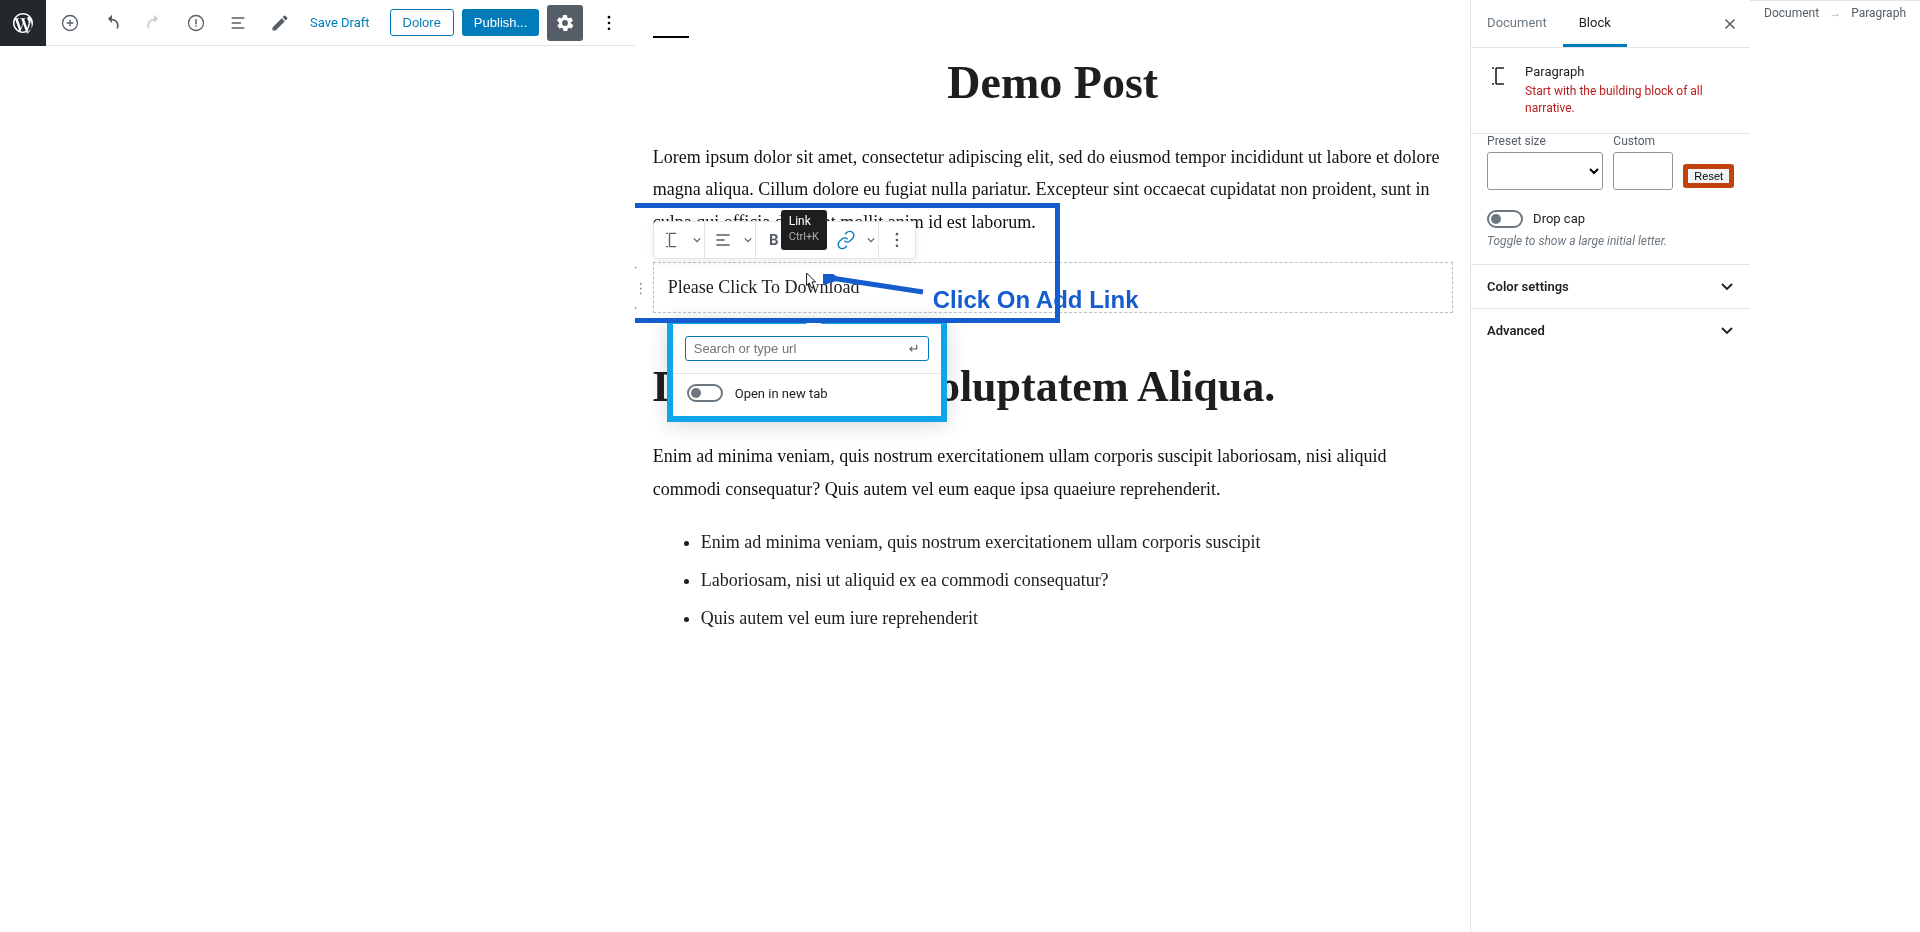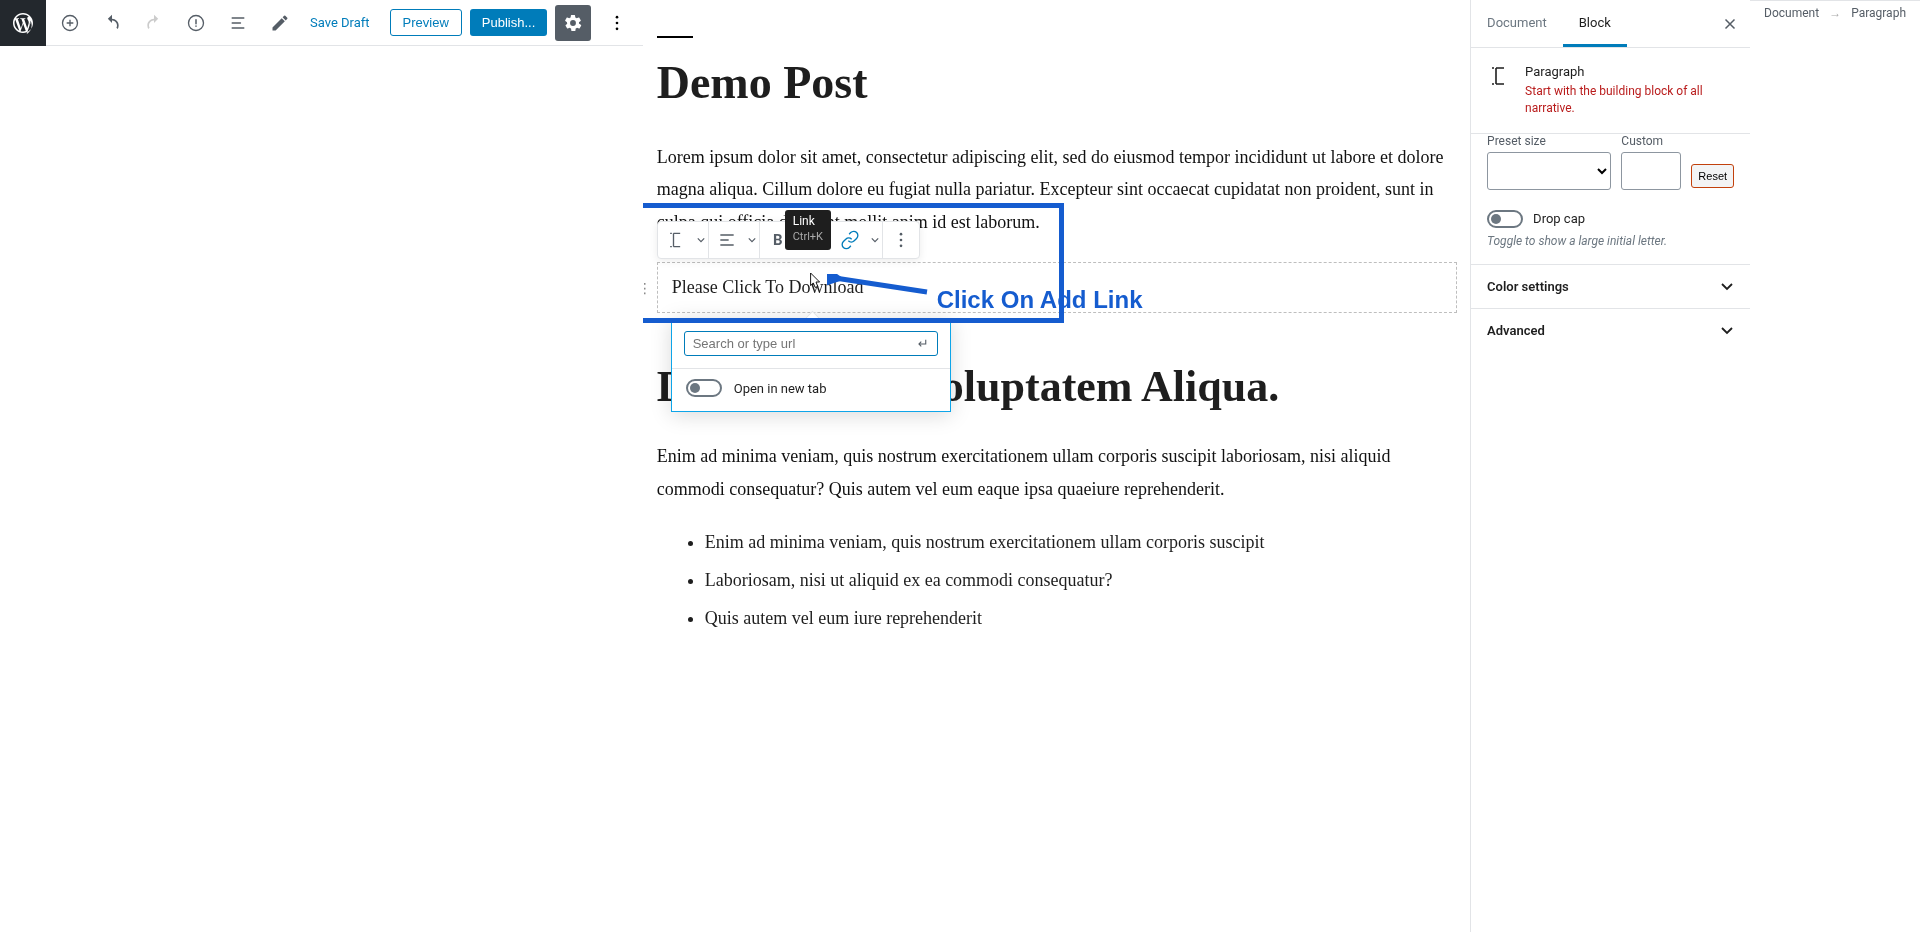--- a/index.html
+++ b/index.html
@@ -23,21 +23,21 @@
 .more-vert { width: 36px; height: 36px; display: flex; align-items: center; justify-content: center; cursor: pointer; color: #555d66; }
 
 
 .body { flex: 1; display: flex; overflow: hidden; }
 .editor-area { flex: 1; overflow-y: scroll; position: relative; }
 .editor-area::-webkit-scrollbar { width: 14px; }
 .editor-area::-webkit-scrollbar-track { background: #f1f1f1; }
 .editor-area::-webkit-scrollbar-thumb { background: #c1c1c1; border-radius: 2px; }
 .editor-content { max-width: 800px; margin: 0 auto; padding: 36px 0 60px; position: relative; }
 .title-hr { width: 36px; border: none; border-top: 2px solid #000; margin-bottom: 18px; }
-.post-title { font-size: 46px; font-weight: 700; font-family: Georgia, serif; margin-bottom: 32px; }
+.post-title { font-size: 46px; font-weight: 700; font-family: Georgia, serif; margin-bottom: 32px; text-align: center; }
 .para { font-family: Georgia, serif; font-size: 18px; line-height: 1.8; color: #111; margin-bottom: 0; }
 .h2 { font-family: Georgia, serif; font-size: 44px; font-weight: 700; margin: 48px 0 28px; }
 .ul { font-family: Georgia, serif; font-size: 18px; line-height: 1.9; padding-left: 48px; margin-top: 20px; }
 .ul li { margin-bottom: 4px; }
 
 
 .block-wrap { position: relative; margin-top: 24px; }
 .block-toolbar { position: absolute; top: -41px; left: 0; display: flex; background: #fff; border: 1px solid #e2e4e7; border-radius: 4px; box-shadow: 0 2px 8px rgba(0,0,0,0.08); z-index: 30; }
 .block-toolbar .grp { display: flex; border-right: 1px solid #e2e4e7; }
 .block-toolbar .grp:last-child { border-right: none; }
@@ -49,21 +49,21 @@
 .selected-block { border: 1px dashed rgba(0,0,0,.25); padding: 14px 14px; font-family: Georgia, serif; font-size: 18px; background: #fff; position: relative; }
 .block-handles-left { position: absolute; left: -34px; top: 0; bottom: 0; width: 30px; display: flex; flex-direction: column; align-items: center; justify-content: center; gap: 6px; color: #888; }
 .block-handles-left svg { width: 18px; height: 18px; fill: currentColor; }
 .drag-handle { font-size: 14px; color: #888; cursor: grab; }
 
 
 .tooltip { position: absolute; top: -52px; left: 128px; background: #1e1e1e; color: #fff; padding: 4px 8px 6px; border-radius: 3px; font-size: 12px; text-align: left; line-height: 1.3; z-index: 50; }
 .tooltip .shortcut { color: #aaa; font-size: 11px; }
 
 
-.link-popover { position: absolute; left: 14px; top: 110%; width: 280px; background: #fff; border: 1px solid #0ea5e9; box-shadow: 0 3px 20px rgba(0,0,0,0.15); z-index: 40; }
+.link-popover { position: absolute; left: 14px; top: 110%; width: 280px; background: #fff; border: 6px solid #0ea5e9; box-shadow: 0 3px 20px rgba(0,0,0,0.15); z-index: 40; }
 .link-popover::before { content: ""; position: absolute; top: -6px; left: 135px; width: 10px; height: 10px; background: #fff; border-left: 1px solid #e2e4e7; border-top: 1px solid #e2e4e7; transform: rotate(45deg); }
 .url-row { padding: 12px; }
 .url-input-wrap { display: flex; align-items: center; border: 1px solid #007cba; border-radius: 3px; padding: 4px 8px; }
 .url-input-wrap input { flex: 1; border: none; outline: none; font-size: 13px; color: #555; }
 .url-submit { color: #555d66; cursor: pointer; }
 .newtab-row { display: flex; align-items: center; gap: 12px; padding: 10px 14px 14px; border-top: 1px solid #e2e4e7; }
 .toggle { width: 36px; height: 18px; border: 2px solid #6c7781; border-radius: 10px; position: relative; cursor: pointer; }
 .toggle::after { content: ""; width: 10px; height: 10px; background: #6c7781; border-radius: 50%; position: absolute; top: 2px; left: 2px; }
 
 
@@ -85,21 +85,21 @@
 .sb-block-info .nm { font-size: 13px; color: #1e1e1e; margin-bottom: 4px; }
 .sb-block-info .desc { font-size: 12px; color: #b91c1c; line-height: 1.4; }
 .sb-panel { border-top: 1px solid #e2e4e7; }
 .sb-panel-head { display: flex; align-items: center; justify-content: space-between; padding: 14px 16px; cursor: pointer; font-weight: 600; font-size: 13px; }
 .sb-panel-body { padding: 0 16px 16px; }
 .size-row { display: flex; gap: 10px; align-items: center; }
 .size-col { display: flex; flex-direction: column; gap: 4px; flex: 1; }
 .size-col.sm { flex: 0 0 60px; }
 .size-col label { font-size: 12px; color: #555d66; }
 .select, .num-input { height: 38px; border: 1px solid #8d96a0; border-radius: 3px; padding: 16px 6px; font-size: 13px; background: #fff; width: 100%; }
-.reset-btn { height: 24px; border: 1px solid #c2410c; background: #f3f4f5; border-radius: 3px; font-size: 11px; padding: 0 6px; cursor: pointer; align-self: flex-end; margin-bottom: 2px; }
+.reset-btn { height: 24px; border: 5px solid #c2410c; background: #f3f4f5; border-radius: 3px; font-size: 11px; padding: 0 6px; cursor: pointer; align-self: flex-end; margin-bottom: 2px; }
 .dropcap-row { display: flex; align-items: center; gap: 10px; margin-top: 20px; }
 .dropcap-row .toggle { border-color: #6c7781; }
 .hint { font-style: italic; color: #6c7781; font-size: 12px; margin-top: 6px; }
 
 
 .footer { height: 24px; border-top: 1px solid #e2e4e7; display: flex; align-items: center; padding: 0 14px; font-size: 12px; color: #555d66; gap: 10px; }
 .footer .sep { color: #aaa; }
 </style>
 </head>
 <body>
@@ -141,21 +141,21 @@
           </svg>
       </div>
       <div class="tb-btn">
         <svg viewBox="0 0 24 24">
             <path d="M3 17.25V21h3.75L17.81 9.94l-3.75-3.75L3 17.25zM20.71 7.04a1 1 0 0 0 0-1.41l-2.34-2.34a1 1 0 0 0-1.41 0l-1.83 1.83 3.75 3.75 1.83-1.83z"></path>
           </svg>
       </div>
     </div>
     <div class="topbar-right">
       <span class="btn-text">Save Draft</span>
-      <button class="btn-outline">Preview</button>
+      <button class="btn-outline">Dolore</button>
       <button class="btn-primary">Publish...</button>
       <div class="btn-icon-sq">
         <svg viewBox="0 0 24 24">
             <path d="M19.14 12.94a7.07 7.07 0 0 0 .05-.94 7.07 7.07 0 0 0-.05-.94l2.03-1.58a.5.5 0 0 0 .12-.64l-1.92-3.32a.5.5 0 0 0-.61-.22l-2.39.96a7.03 7.03 0 0 0-1.62-.94l-.36-2.54a.5.5 0 0 0-.5-.42h-3.84a.5.5 0 0 0-.5.42l-.36 2.54c-.58.24-1.12.56-1.62.94l-2.39-.96a.5.5 0 0 0-.61.22L2.66 8.84a.5.5 0 0 0 .12.64l2.03 1.58c-.03.31-.05.63-.05.94s.2.63.5.94l-2.03 1.58a.5.5 0 0 0-.12.64l1.92 3.32c.14.24.42.33.61.22l2.39-.96c.5.38 1.04.7 1.62.94l.36 2.54c.4.24.25.42.5.42h3.84c.25 0 .46-.18.5-.42l.36-2.54c.58-.24 1.12-.56 1.62-.94l2.39.96c.24.1.5 0 .61-.22l1.92-3.32a.5.5 0 0 0-.12-.64l-2.03-1.58zM12 15.5A3.5 3.5 0 1 1 12 8.5a3.5 3.5 0 0 1 0 7z"></path>
           </svg>
       </div>
       <div class="more-vert">
         <svg viewBox="0 0 24 24" width="20" height="20">
             <circle cx="12" cy="5" r="1.6"></circle>
             <circle cx="12" cy="12" r="1.6"></circle>

